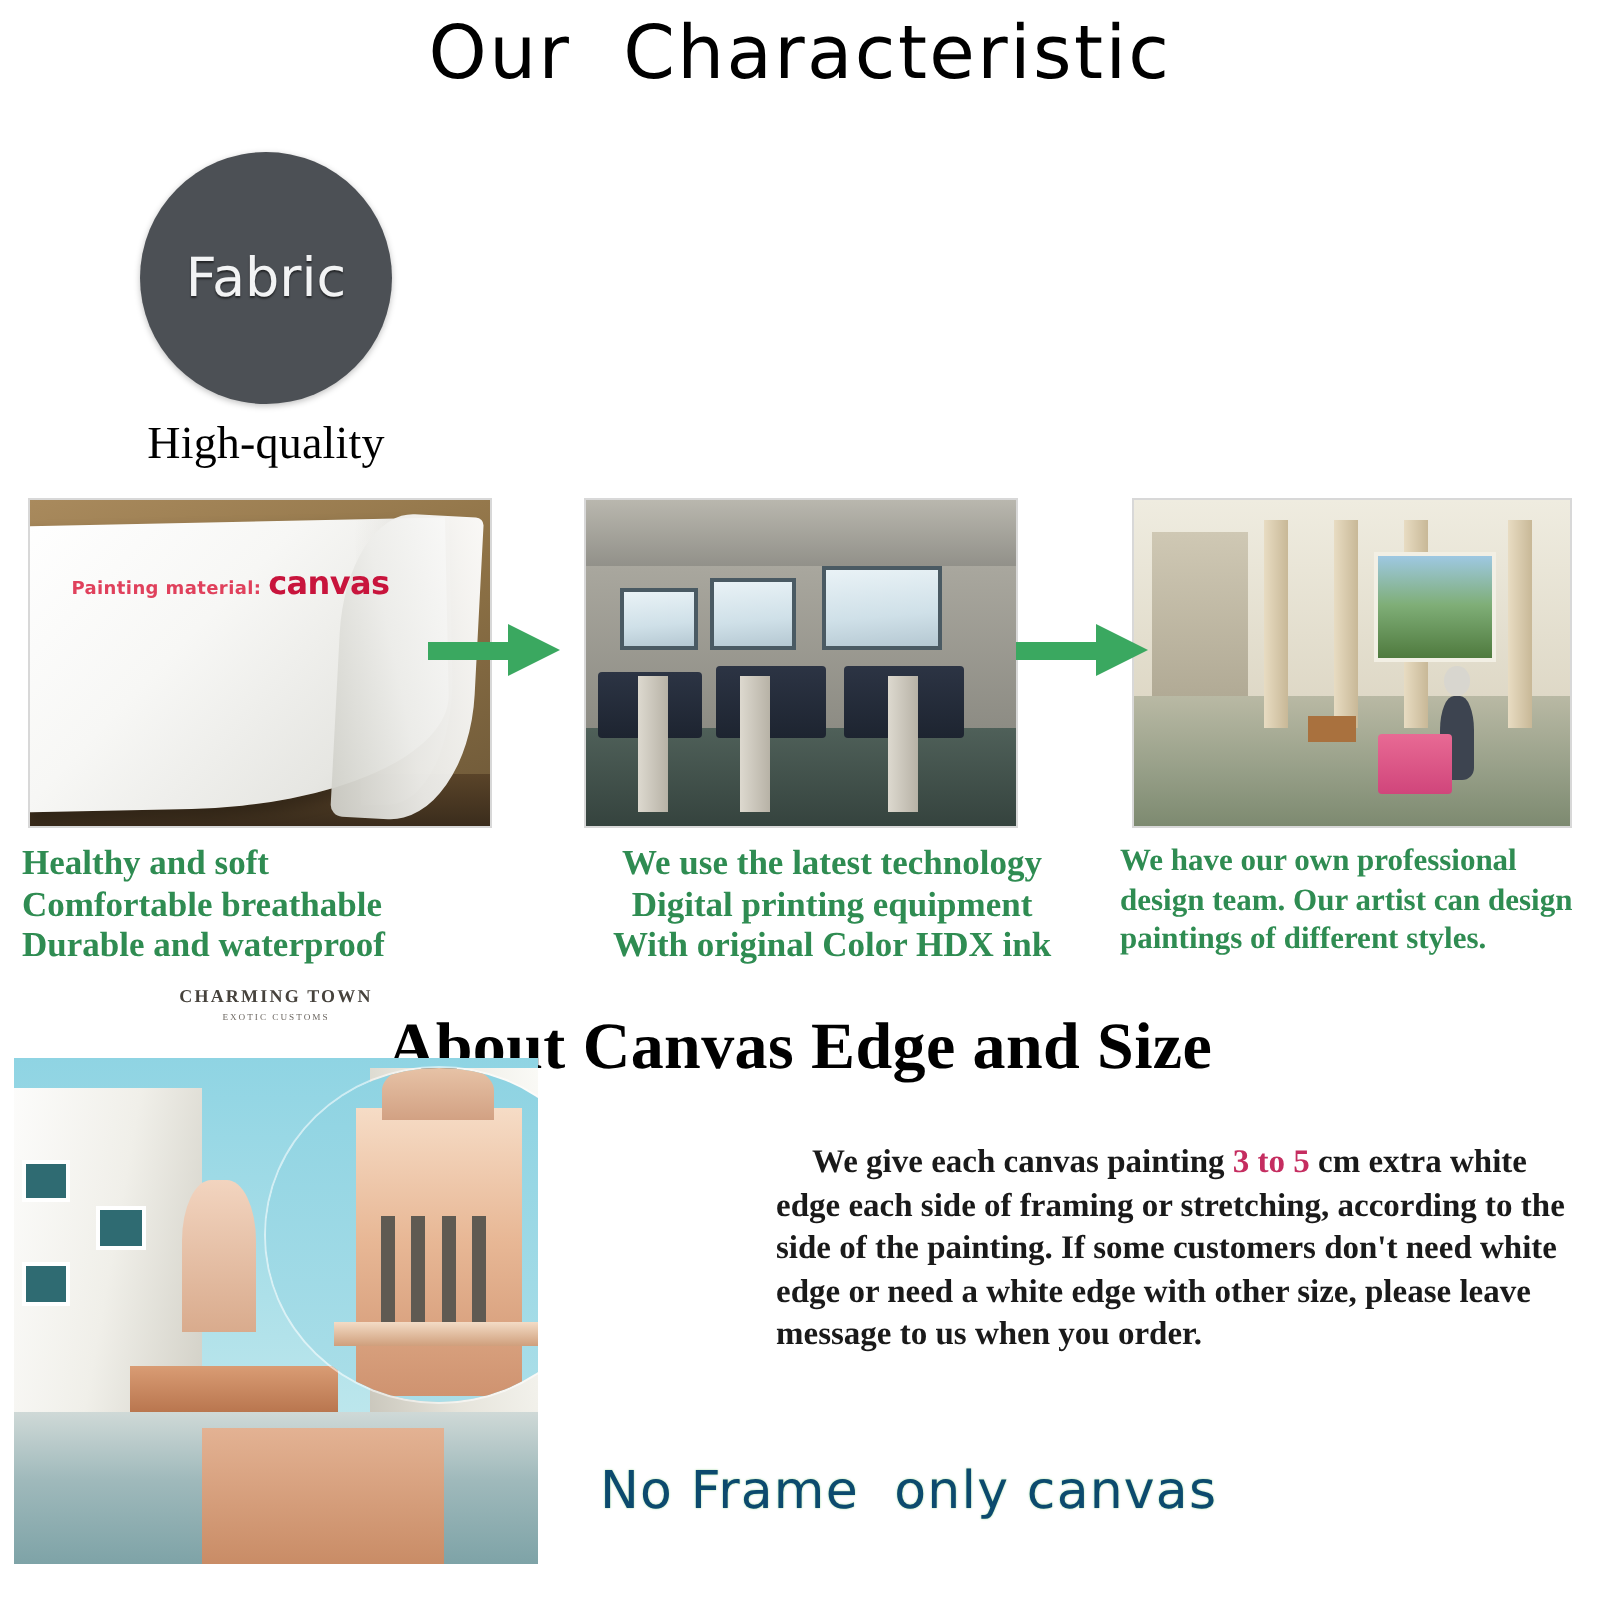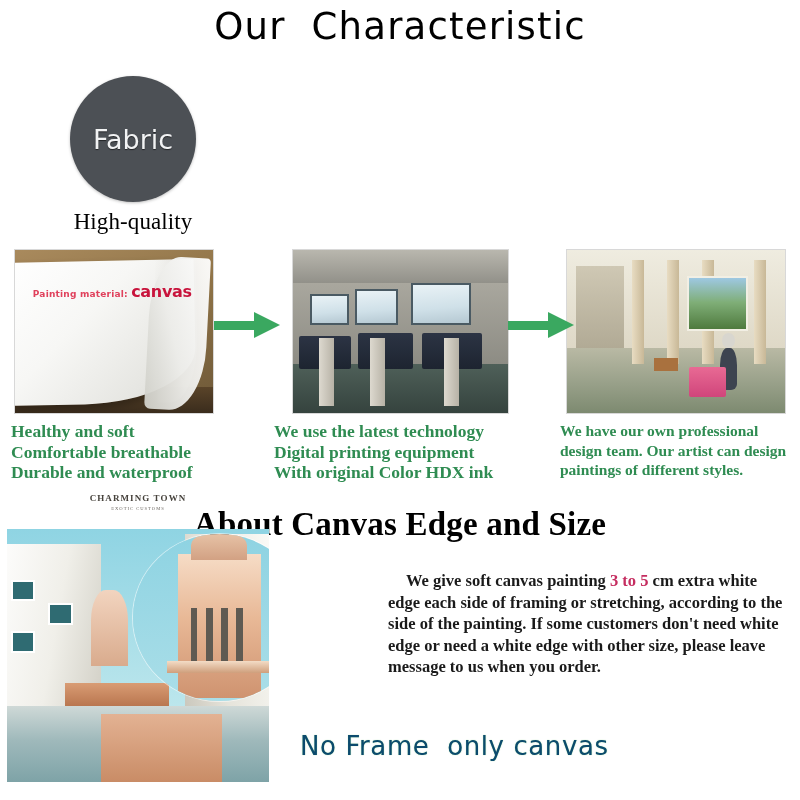--- a/index.html
+++ b/index.html
@@ -95,21 +95,21 @@
     height: 168px;
   }
   .photo {
     position: absolute;
     top: 0;
     height: 165px;
     overflow: hidden;
     border: 1px solid #d8d8d8;
     box-sizing: border-box;
   }
-  .photo.p1 { left: 14px;  width: 200px; }
+  .photo.p1 { left: 14px;  width: 232px; }
   .photo.p2 { left: 292px; width: 217px; }
   .photo.p3 { left: 566px; width: 220px; }
 
   
   .canvas-photo { position: absolute; inset: 0; background: #9c7d52; }
   .canvas-photo .tabletop {
     position: absolute; left: 0; top: 0; width: 100%; height: 100%;
     background: linear-gradient(160deg,#a98a5d 0%,#8e7246 45%,#6d5838 100%);
   }
   .canvas-photo .floor {
@@ -272,21 +272,21 @@
   .desc {
     position: absolute;
     font-family: "Liberation Serif", serif;
     font-weight: 700;
     font-size: 17.5px;
     line-height: 20.5px;
     color: #2f8c52;
     white-space: pre-line;
   }
   .desc.d1 { top: 421px; left: 11px;  width: 262px; text-align: left; }
-  .desc.d2 { top: 421px; left: 274px; width: 262px; text-align: left; }
+  .desc.d2 { top: 421px; left: 285px; width: 262px; text-align: center; }
   .desc.d3 { top: 421px; left: 560px; width: 240px; text-align: left; font-size: 15.5px; line-height: 19.5px; }
 
   
   .brand-mark {
     position: absolute;
     top: 492px;
     left: 78px;
     width: 120px;
     text-align: center;
     color: #46423c;
@@ -551,16 +551,16 @@
   <div class="wall-low"></div>
   <div class="circle-inset">
     <div class="spire"></div>
     <div class="belfry"></div>
     <div class="arches"></div>
     <div class="ledge"></div>
   </div>
 </div>
 
 <div class="edge-copy">
-  <span>We give soft canvas painting </span><span class="hl">3 to 5</span><span> cm extra white edge each side of framing or stretching, according to the side of the painting. If some customers don't need white edge or need a white edge with other size, please leave message to us when you order.</span>
+  <span>We give each canvas painting </span><span class="hl">3 to 5</span><span> cm extra white edge each side of framing or stretching, according to the side of the painting. If some customers don't need white edge or need a white edge with other size, please leave message to us when you order.</span>
 </div>
 
 <div class="no-frame">No Frame  only canvas</div>
 
 </body></html>

